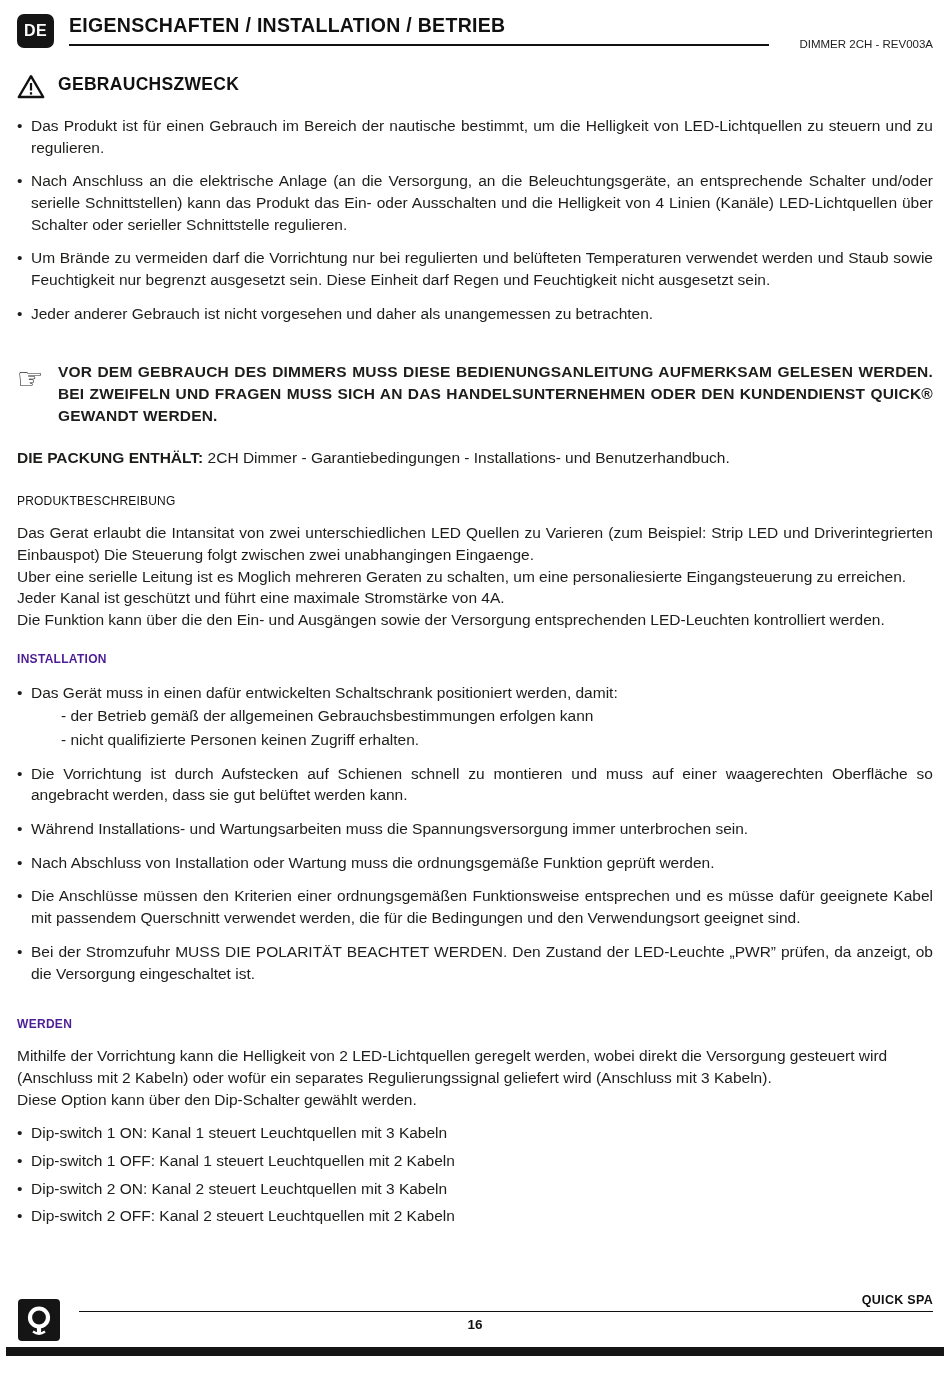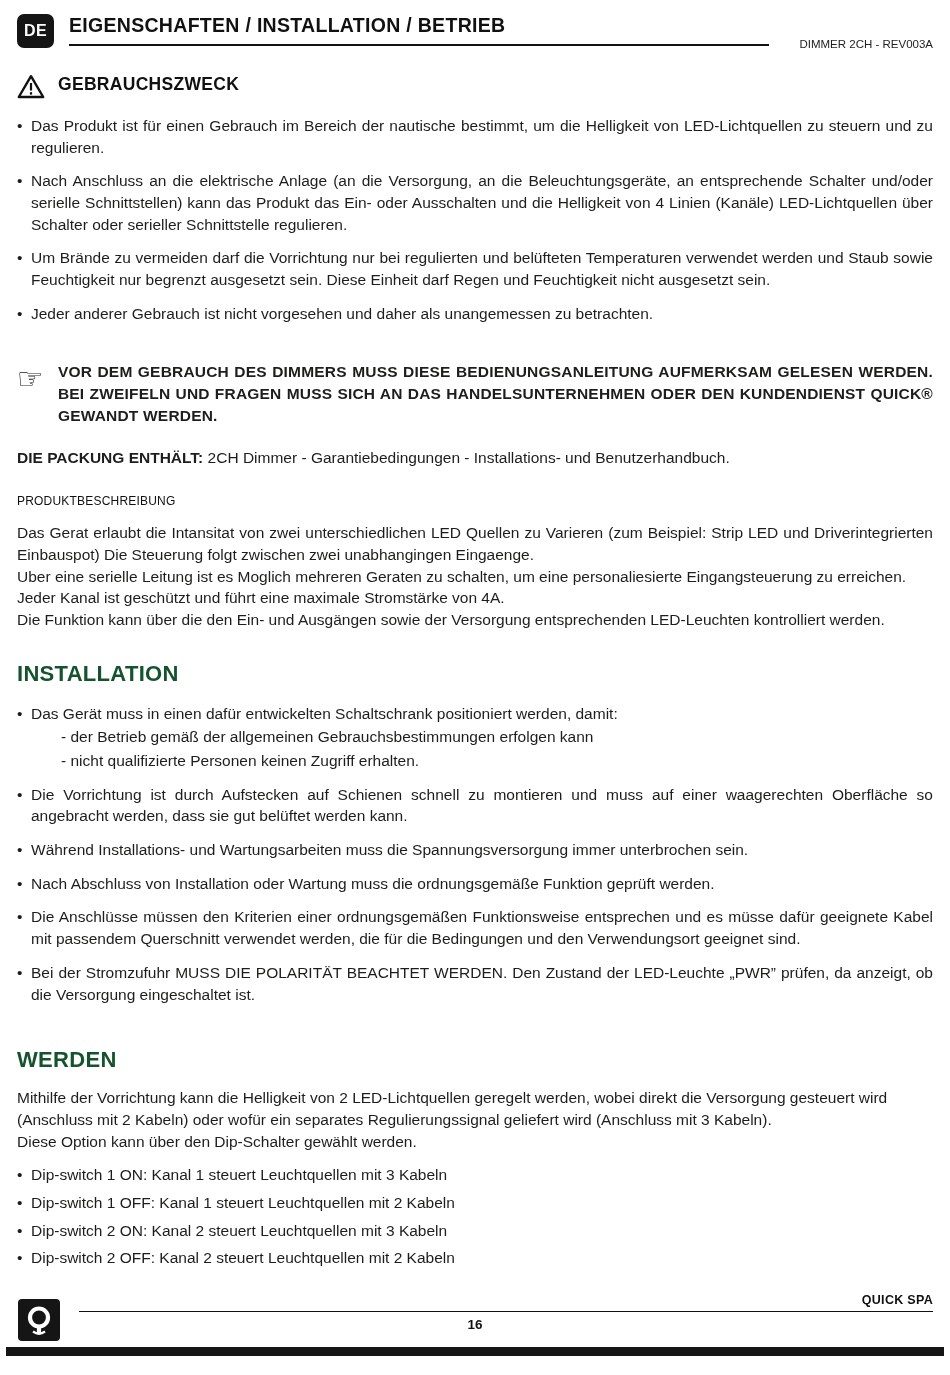--- a/index.html
+++ b/index.html
@@ -30,21 +30,21 @@
     letter-spacing:.3px; border-bottom:2.5px solid #111; padding-bottom:7px;
     white-space:nowrap;
   }
   .header-ref {
     font-size:11.5px; color:#222; padding-left:14px; white-space:nowrap;
     transform: translateY(4px);
   }
   
   .h-row { display:flex; align-items:flex-start; gap:13px; margin-top:26px; }
   .h1 { font-size:17.5px; font-weight:bold; color:#111; letter-spacing:.3px; }
-  .h2 { font-size:22px; font-weight:bold; color:#14532d; margin-top:30px; letter-spacing:.3px; }
+  .h2 { font-size:12px; font-weight:bold; color:#4c1d95; margin-top:21px; letter-spacing:.3px; }
   .h3 { font-size:12px; font-weight:normal; color:#111; margin-top:26px; letter-spacing:.2px; }
   
   .txt { font-size:15.5px; line-height:1.4; }
   ul.bullets { list-style:none; margin:16px 0 0 0; padding:0; }
   ul.bullets li { position:relative; padding-left:14px; margin-bottom:12px; text-align:justify; }
   ul.bullets li::before { content:"\2022"; position:absolute; left:0; top:0; }
   ul.bullets.tight { margin-top:12px; }
   ul.bullets.tight li { margin-bottom:6px; text-align:left; }
   .sub-items { margin-left:30px; margin-top:2px; text-align:left; }
   .sub-items div { margin-top:2px; }

